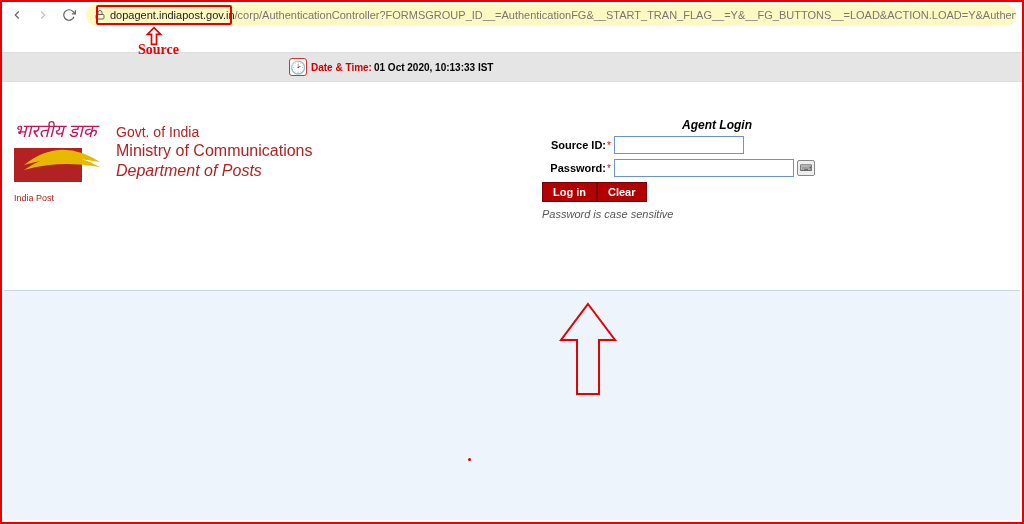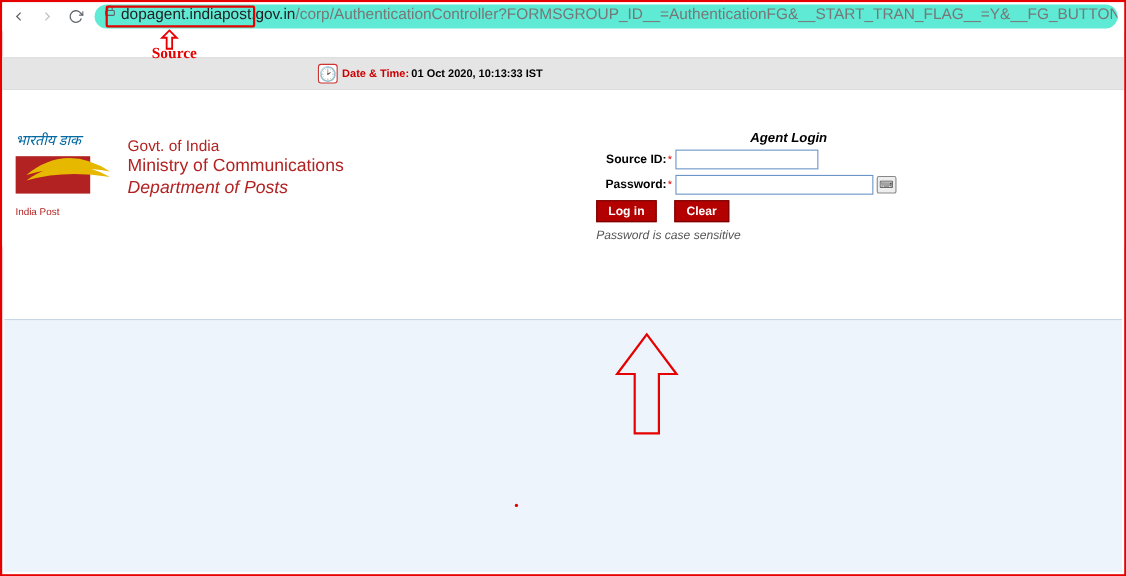--- a/index.html
+++ b/index.html
@@ -25,25 +25,26 @@
   .nav-btn {
     width: 18px; height: 18px;
     display: flex; align-items: center; justify-content: center;
     color: #5f6368;
     cursor: pointer;
   }
   .nav-btn svg { width: 14px; height: 14px; }
   .addr {
     flex: 1;
     display: flex;
+    align-items: center;
     height: 22px;
     border-radius: 11px;
     padding: 0 8px;
-    background: #5eead4;
-    font-size: 14px;
+    background: #fef9c3;
+    font-size: 11px;
     color: #666;
     white-space: nowrap;
     overflow: hidden;
   }
   .lock-ic { width: 12px; height: 12px; margin-right: 4px; color:#5f6368; flex-shrink:0;}
   .url-host { color:#222; }
   .url-path { color:#777; }
   .host-box {
     position: absolute;
     left: 94px; top: 3px;
@@ -94,22 +95,22 @@
     padding: 36px 10px 4px 12px;
     background:#fff;
   }
   .logo-block{
     display:flex;
     align-items:flex-start;
   }
   .logo-script{
     font-family: cursive;
     font-style: italic;
-    font-size:13px;
-    color:#0369a1;
+    font-size:18px;
+    color:#be185d;
     margin-bottom:-2px;
   }
   .logo-sub{
     font-size:9px;
     color:#b22222;
     margin-top:2px;
   }
   .pillow{
     margin-top:2px;
   }
@@ -166,21 +167,21 @@
     cursor:pointer;
     border-radius:2px;
   }
   .notice{
     color:#1a1ad6;
     font-size:11px;
     font-weight:bold;
     margin:6px 0 10px 36px;
   }
   .btn-row{
-    display:flex; gap:16px;
+    display:flex; gap:0;
   }
   .rbtn{
     background:#b30000;
     color:#fff;
     border:1px solid #700;
     font-size:11px;
     font-weight:bold;
     padding:3px 10px;
     cursor:pointer;
   }

